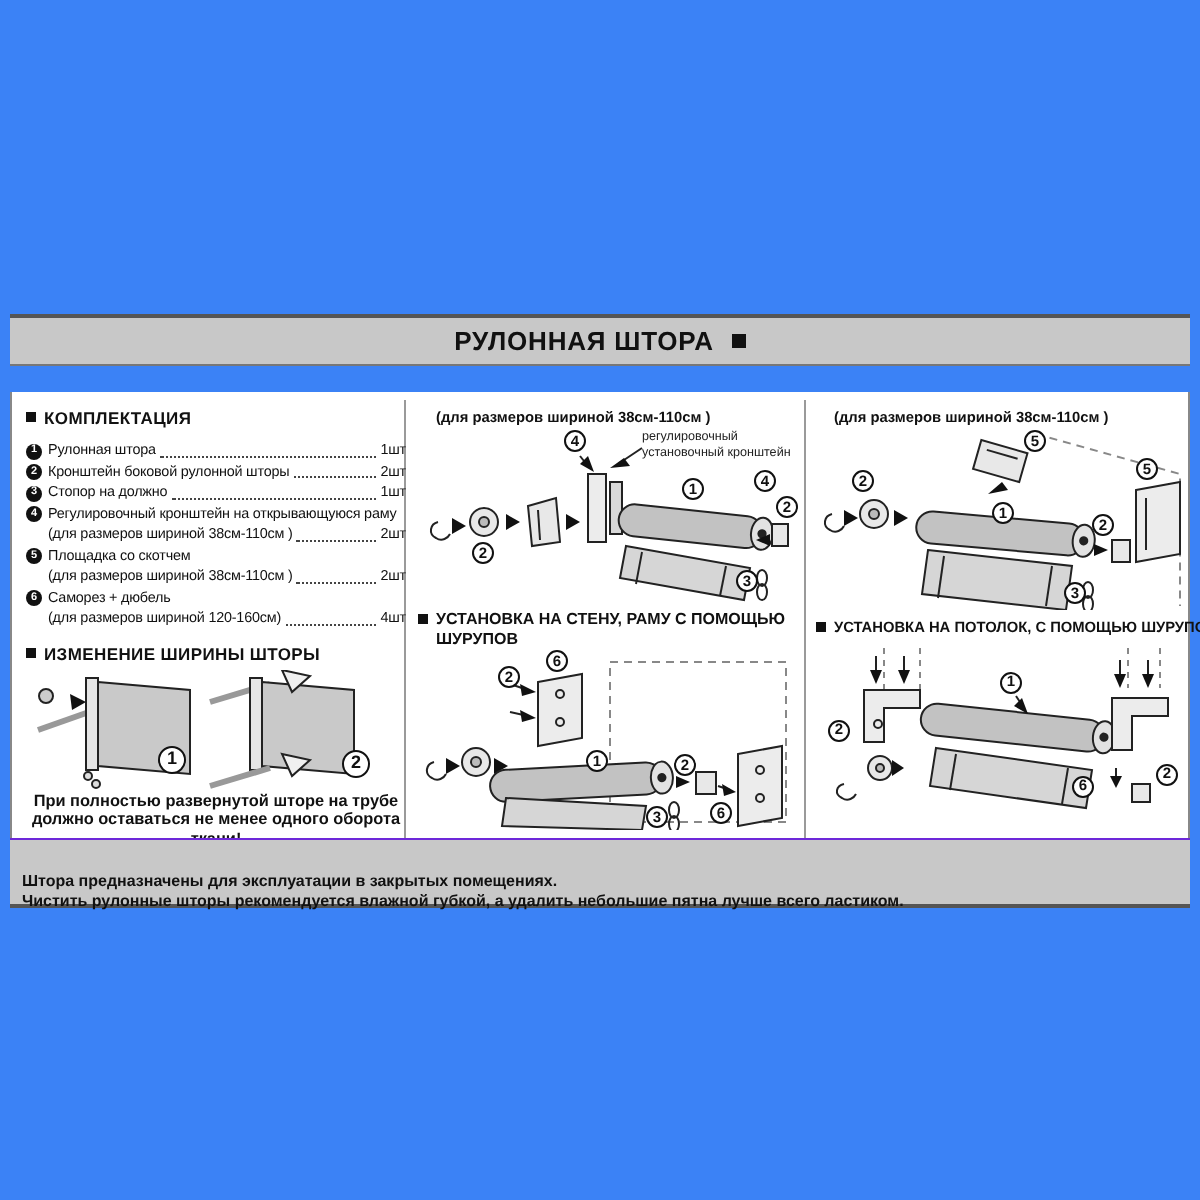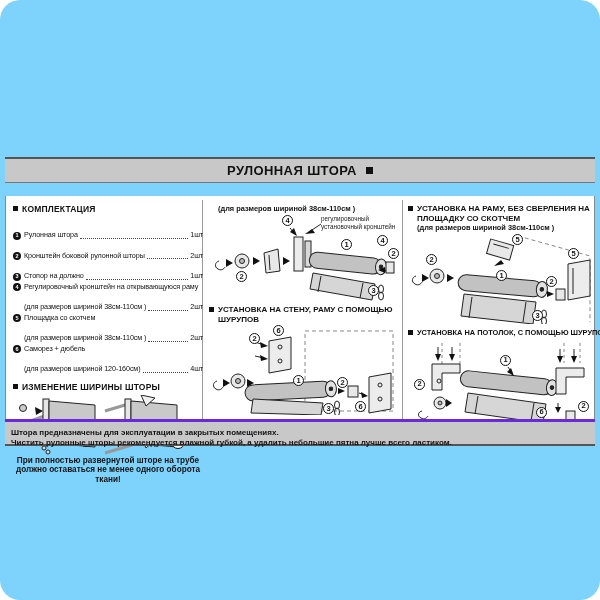--- a/index.html
+++ b/index.html
@@ -1,18 +1,18 @@
 <!DOCTYPE html>
 <html><head>
 <meta charset="utf-8">
 <style>
   html,body{margin:0;padding:0;background:#fff;}
   *{box-sizing:border-box;}
   body{font-family:"Liberation Sans", sans-serif; color:#111;}
-  .stage{position:relative;width:600px;height:600px;background:#7dd3fc;overflow:hidden;border-radius:20px;}
+  .stage{position:relative;width:600px;height:600px;background:#3b82f6;overflow:hidden;}
 
   .titlebar{position:absolute;left:5px;top:157px;width:590px;height:26px;
     background:#c8c8c8;border-top:2px solid #555;border-bottom:1px solid #777;
     display:flex;align-items:center;justify-content:center;gap:9px;
     font-weight:bold;font-size:13px;letter-spacing:.4px;}
   .sq{width:7px;height:7px;background:#111;display:inline-block;}
 
   .content{position:absolute;left:5px;top:196px;width:590px;height:236px;
     background:#fff;border-left:1px solid #888;border-right:1px solid #888;}
   .vdiv{position:absolute;top:4px;bottom:4px;width:1px;background:#9a9a9a;}
@@ -28,37 +28,37 @@
   .h-med{font-size:8px;line-height:9.5px;}
   .h-note{font-size:7.4px;font-weight:bold;margin-left:9px;line-height:9px;}
 
   .list{margin-top:6px;font-size:7.2px;letter-spacing:-0.1px;}
   .row{display:flex;align-items:flex-end;line-height:10.5px;white-space:nowrap;}
   .row2{display:flex;align-items:flex-end;line-height:10.5px;margin-left:11px;white-space:nowrap;}
   .bnum{width:8px;height:8px;border-radius:50%;background:#111;color:#fff;
     font-size:5.5px;font-weight:bold;display:inline-flex;align-items:center;
     justify-content:center;flex:0 0 auto;margin:0 3px 1px 0;}
   .dots{flex:1 1 auto;border-bottom:1px dotted #444;margin:0 2px 2px 2px;min-width:5px;}
-  .qty{flex:0 0 auto;margin-top:10px;}
+  .qty{flex:0 0 auto;}
 
   .fig{position:relative;}
   .fig svg{display:block;}
   .cnum{position:absolute;width:11px;height:11px;border:1.5px solid #111;border-radius:50%;
     background:#fff;color:#111;font-size:7.5px;font-weight:bold;
     display:flex;align-items:center;justify-content:center;line-height:1;}
   .cnum-lg{width:14px;height:14px;font-size:9px;border-width:1.3px;}
   .callout{position:absolute;font-size:6.3px;line-height:7.5px;color:#222;}
 
   .warn-title{font-size:27px;font-weight:bold;text-align:center;line-height:26px;
     letter-spacing:.5px;margin-top:2px;}
   .warn-text{font-size:8.2px;font-weight:bold;text-align:center;line-height:9.5px;margin-top:1px;}
 
   .footer{position:absolute;left:5px;top:419px;width:590px;height:27px;
-    background:#c8c8c8;border-top:3px solid #6d28d9;border-bottom:2px solid #555;
-    font-size:8px;font-weight:bold;line-height:10px;padding:6px 6px;}
+    background:#c8c8c8;border-top:1px solid #6d28d9;border-bottom:2px solid #555;
+    font-size:8px;font-weight:bold;line-height:10px;padding:16px 6px;}
 
   .nowrap{white-space:nowrap;}
 </style>
 </head>
 <body>
 
 <div class="stage">
 
   <div class="titlebar">
     <span>РУЛОННАЯ ШТОРА</span>
@@ -243,24 +243,20 @@
         <span class="cnum" style="left:64px;top:-2px;">6</span>
         <span class="cnum" style="left:40px;top:6px;">2</span>
         <span class="cnum" style="left:84px;top:48px;">1</span>
         <span class="cnum" style="left:128px;top:50px;">2</span>
         <span class="cnum" style="left:146px;top:74px;">6</span>
         <span class="cnum" style="left:114px;top:76px;">3</span>
       </div>
     </div>
 
     <div class="col col-right">
-      <div class="sec-h h-med">
-        <span class="sq2"></span>
-        <span>УСТАНОВКА НА РАМУ, БЕЗ СВЕРЛЕНИЯ НА ПЛОЩАДКУ СО СКОТЧЕМ</span>
-      </div>
       <div class="h-note">(для размеров шириной 38см-110см )</div>
 
       <div class="fig" style="height:90px;margin-top:2px;">
         <svg width="186" height="90" viewBox="0 0 186 90">
           <g stroke="#222" stroke-width="1" fill="none">
             <polyline points="110,2 182,22 182,88" stroke="#888" stroke-dasharray="4 3"></polyline>
             <g transform="rotate(16 92 16)">
               <rect x="80" y="8" width="24" height="15" fill="#e8e8e8"></rect>
               <line x1="84" y1="12" x2="100" y2="12"></line>
             </g>

